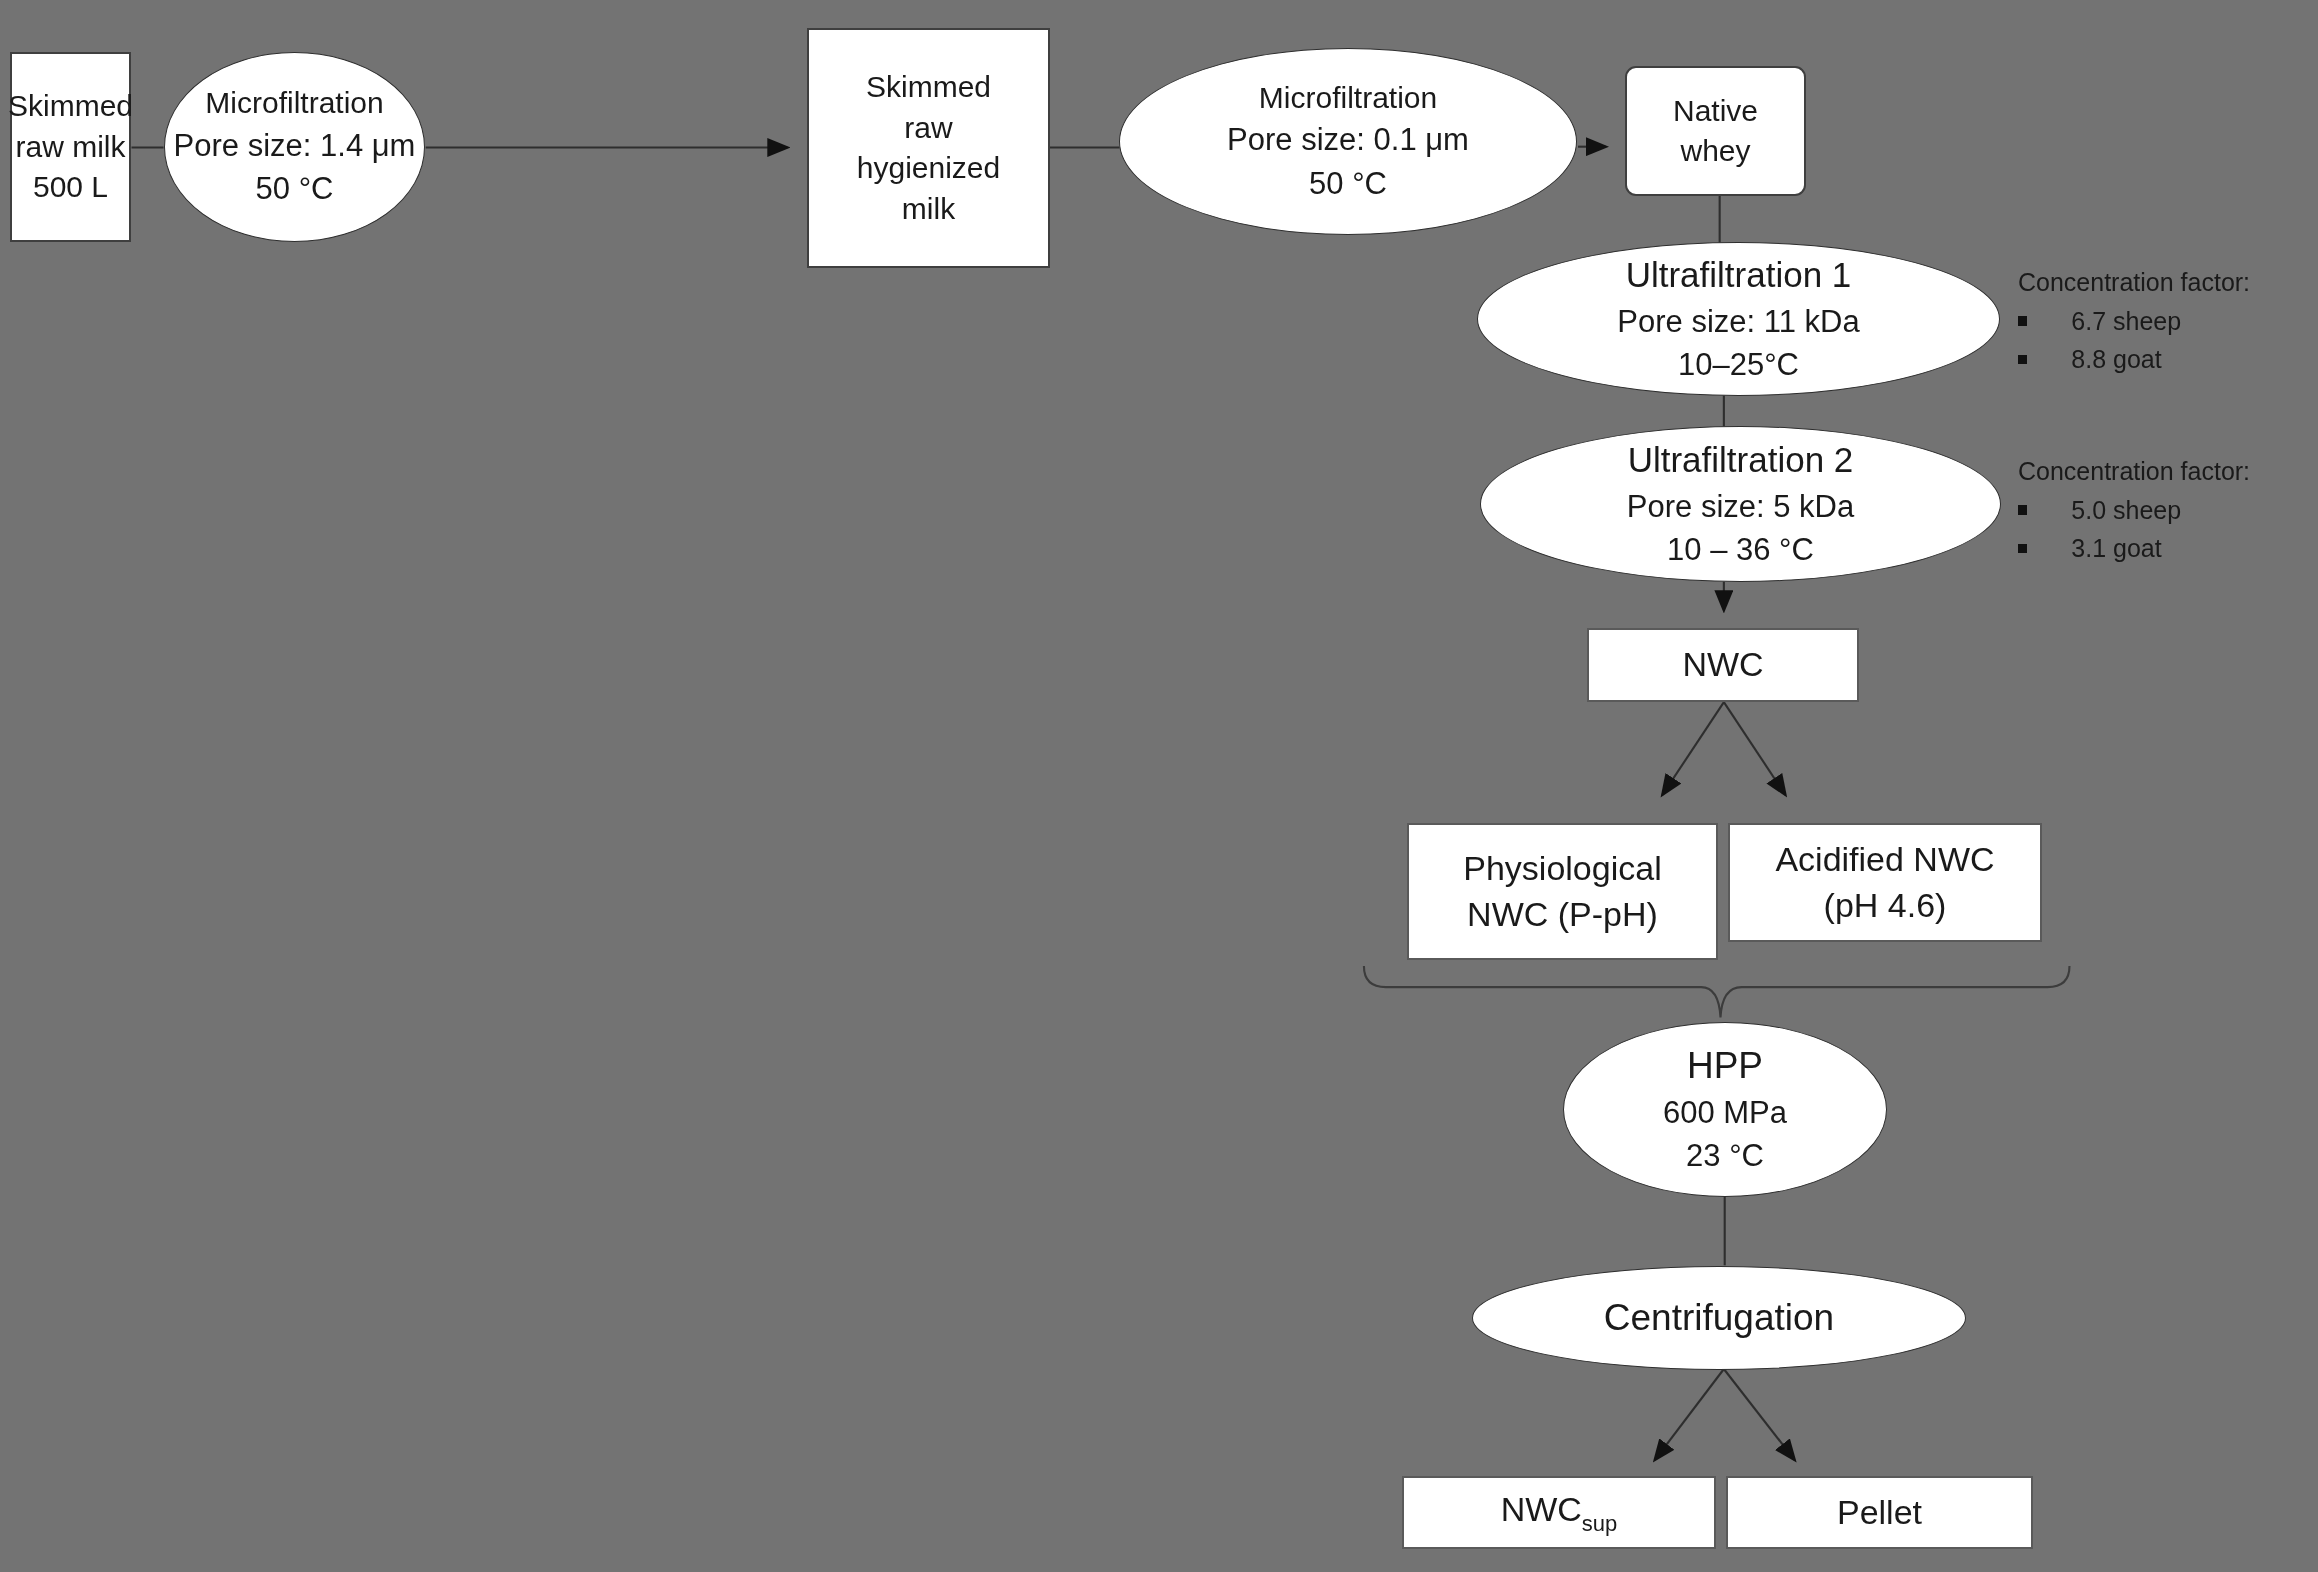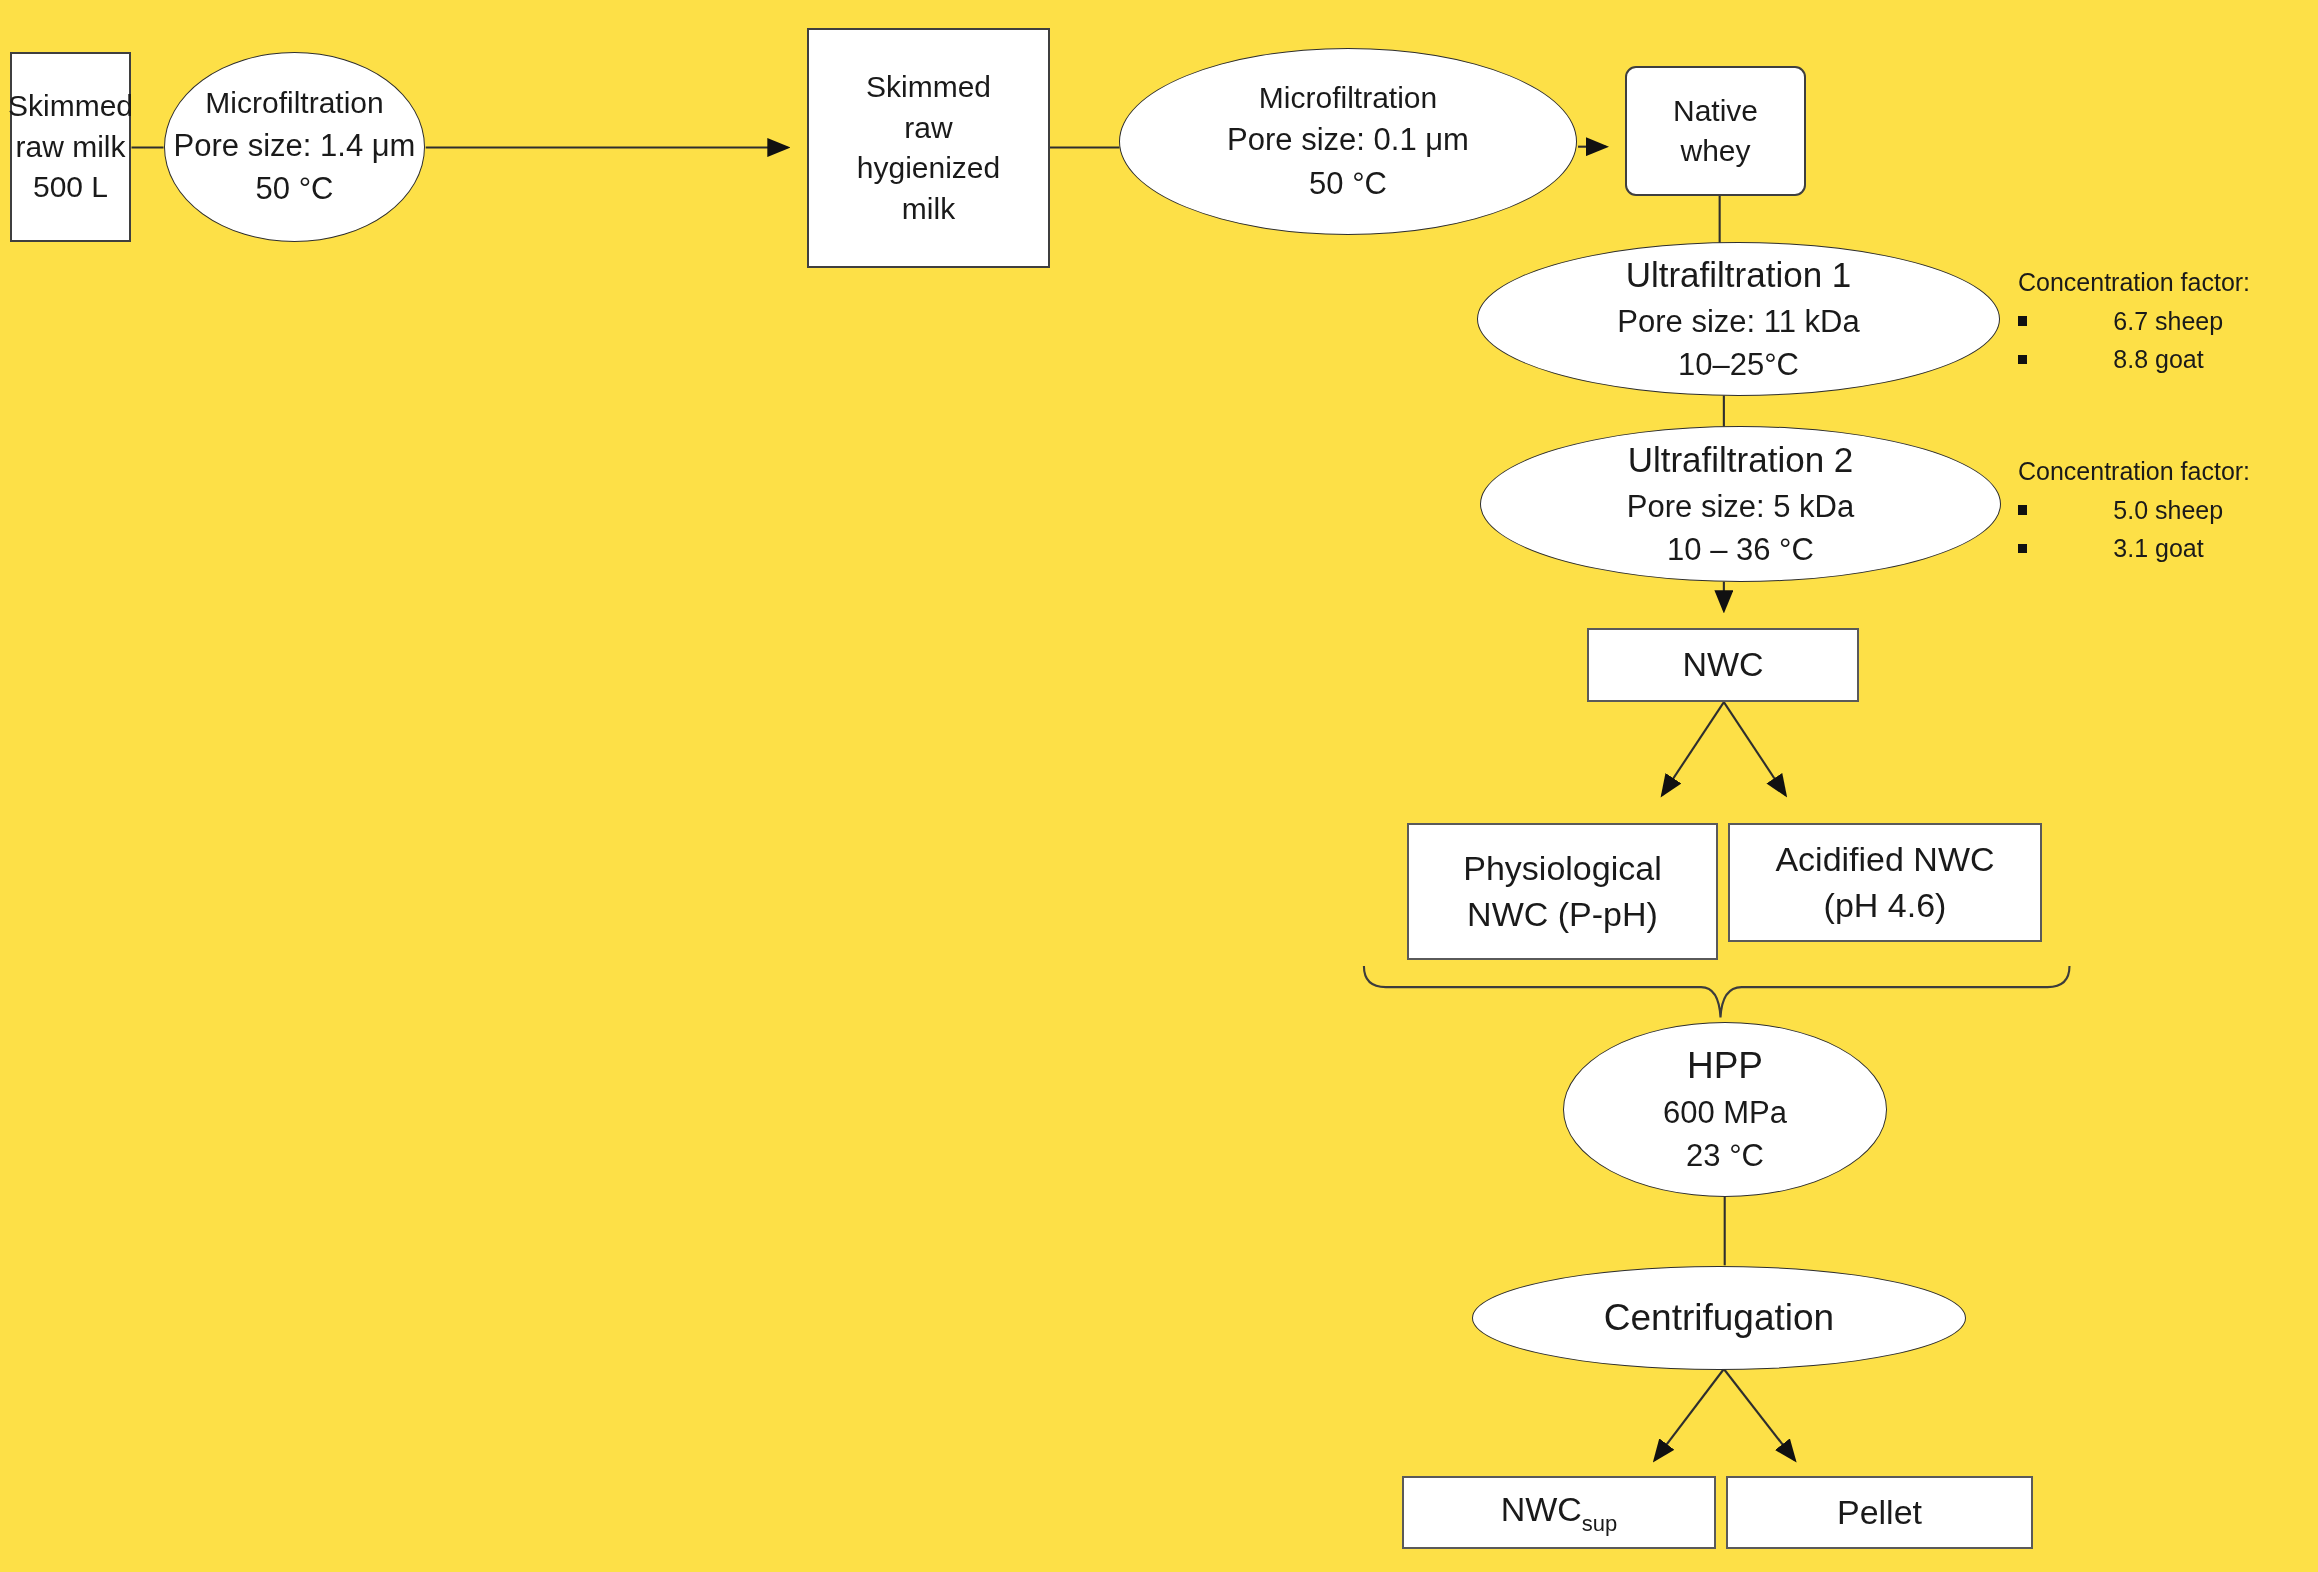--- a/index.html
+++ b/index.html
@@ -1,34 +1,34 @@
 <!DOCTYPE html>
 <html style="font-size:13.5px"><head>
 <meta charset="utf-8">
 <style>
   html,body{margin:0;padding:0;background:#ffffff;}
   .canvas{
-    position:relative;width:2319px;height:1573px;background:#fde047;
+    position:relative;width:2319px;height:1573px;background:#737373;
     font-family:"Liberation Sans", sans-serif;color:#1a1a1a;overflow:hidden;
   }
   svg.wires{position:absolute;left:0;top:0;width:2319px;height:1573px;}
   .node{position:absolute;display:flex;flex-direction:column;align-items:center;justify-content:center;
         background:#ffffff;box-sizing:border-box;text-align:center;line-height:1.35;}
   .rect-node{border:2.5px solid #3f3f3f;}
   .rect-node.light{border:2.1px solid #5a5a5a;}
   .ellipse-node{border:1.7px solid #2e2e2e;border-radius:50%;}
   .l-xl{font-size:37px;}
   .l-lg{font-size:34px;}
   .l-md{font-size:30px;}
   .l-title{font-size:35px;margin-bottom:1.7px;}
   .l-detail{font-size:31px;line-height:1.4;}
   .sub-script{font-size:22px;vertical-align:-10px;}
   .note{position:absolute;font-size:25px;line-height:1.0;}
   .note-header{white-space:nowrap;margin-bottom:13.5px;}
-  .note-item{display:flex;align-items:center;margin-bottom:13.5px;white-space:nowrap;gap:42px;}
+  .note-item{display:flex;align-items:center;margin-bottom:13.5px;white-space:nowrap;}
   .bullet-square{width:9.3px;height:9.3px;background:#111;display:inline-block;margin-right:44px;flex:0 0 auto;}
 </style>
 </head>
 <body>
 
 <div class="canvas">
 
   <svg class="wires" viewBox="0 0 2751 1866">
     <defs>
       <marker id="arrow" markerWidth="11" markerHeight="9" refX="9.5" refY="4.5" orient="auto">

